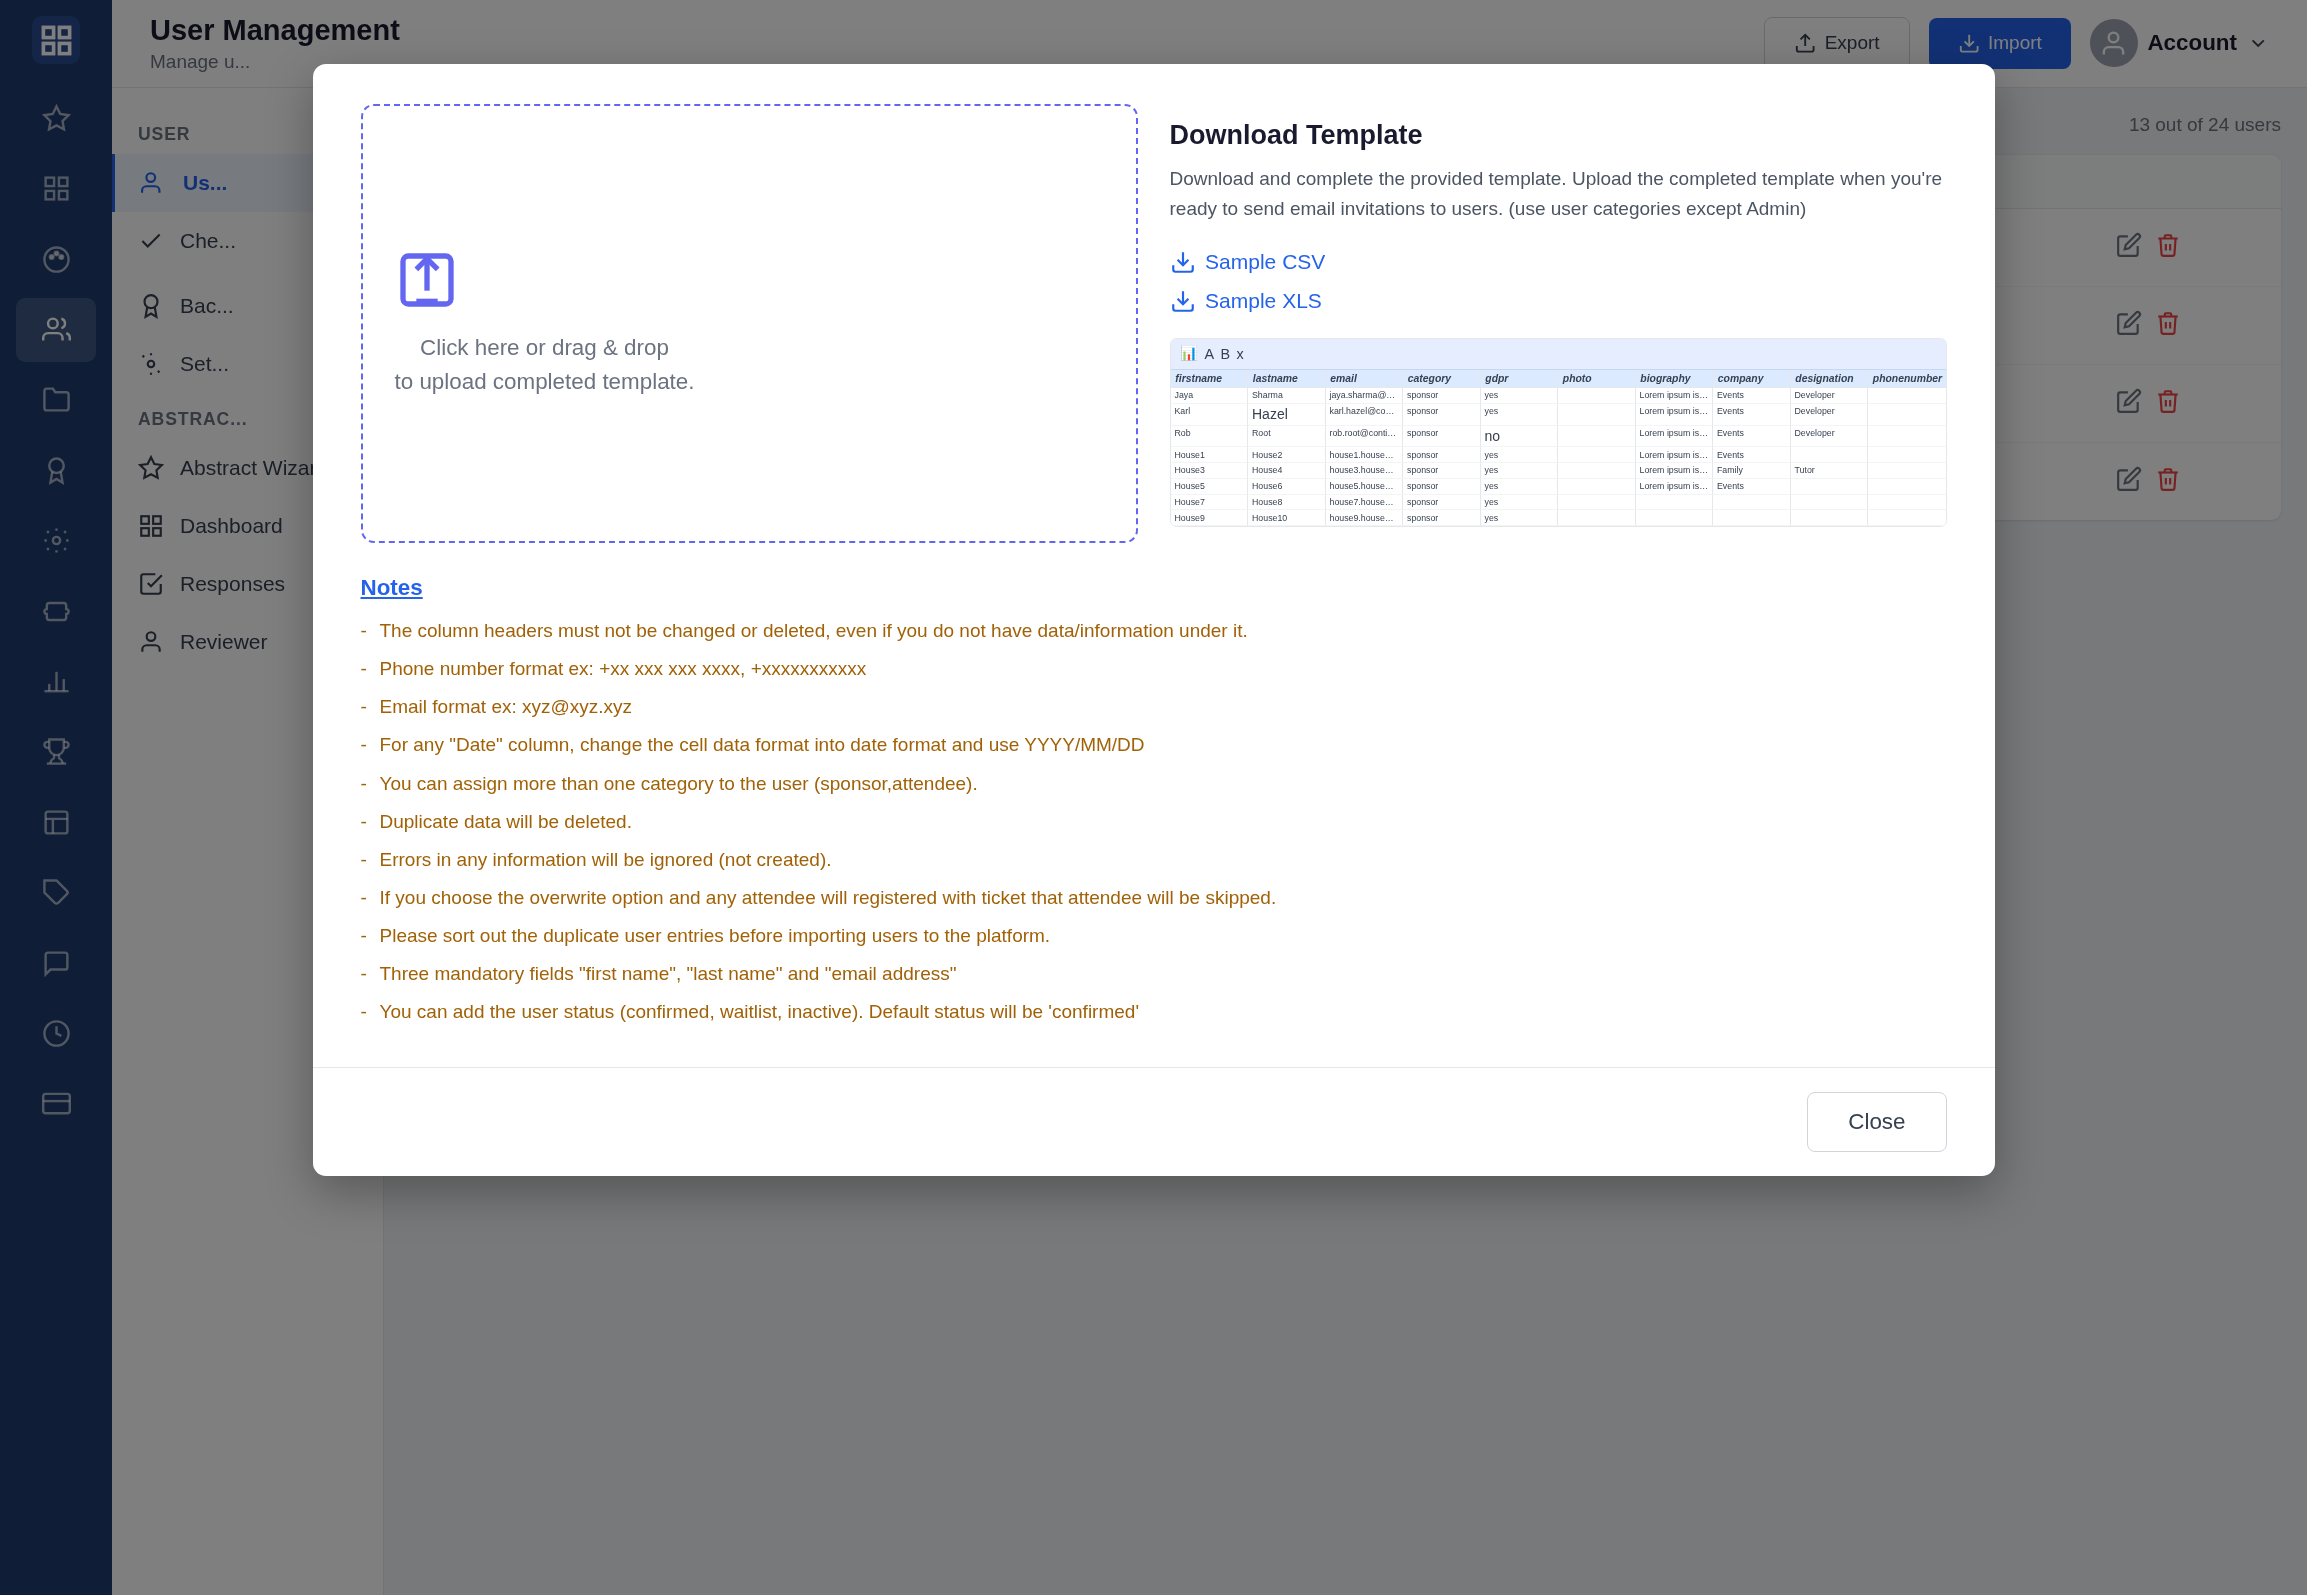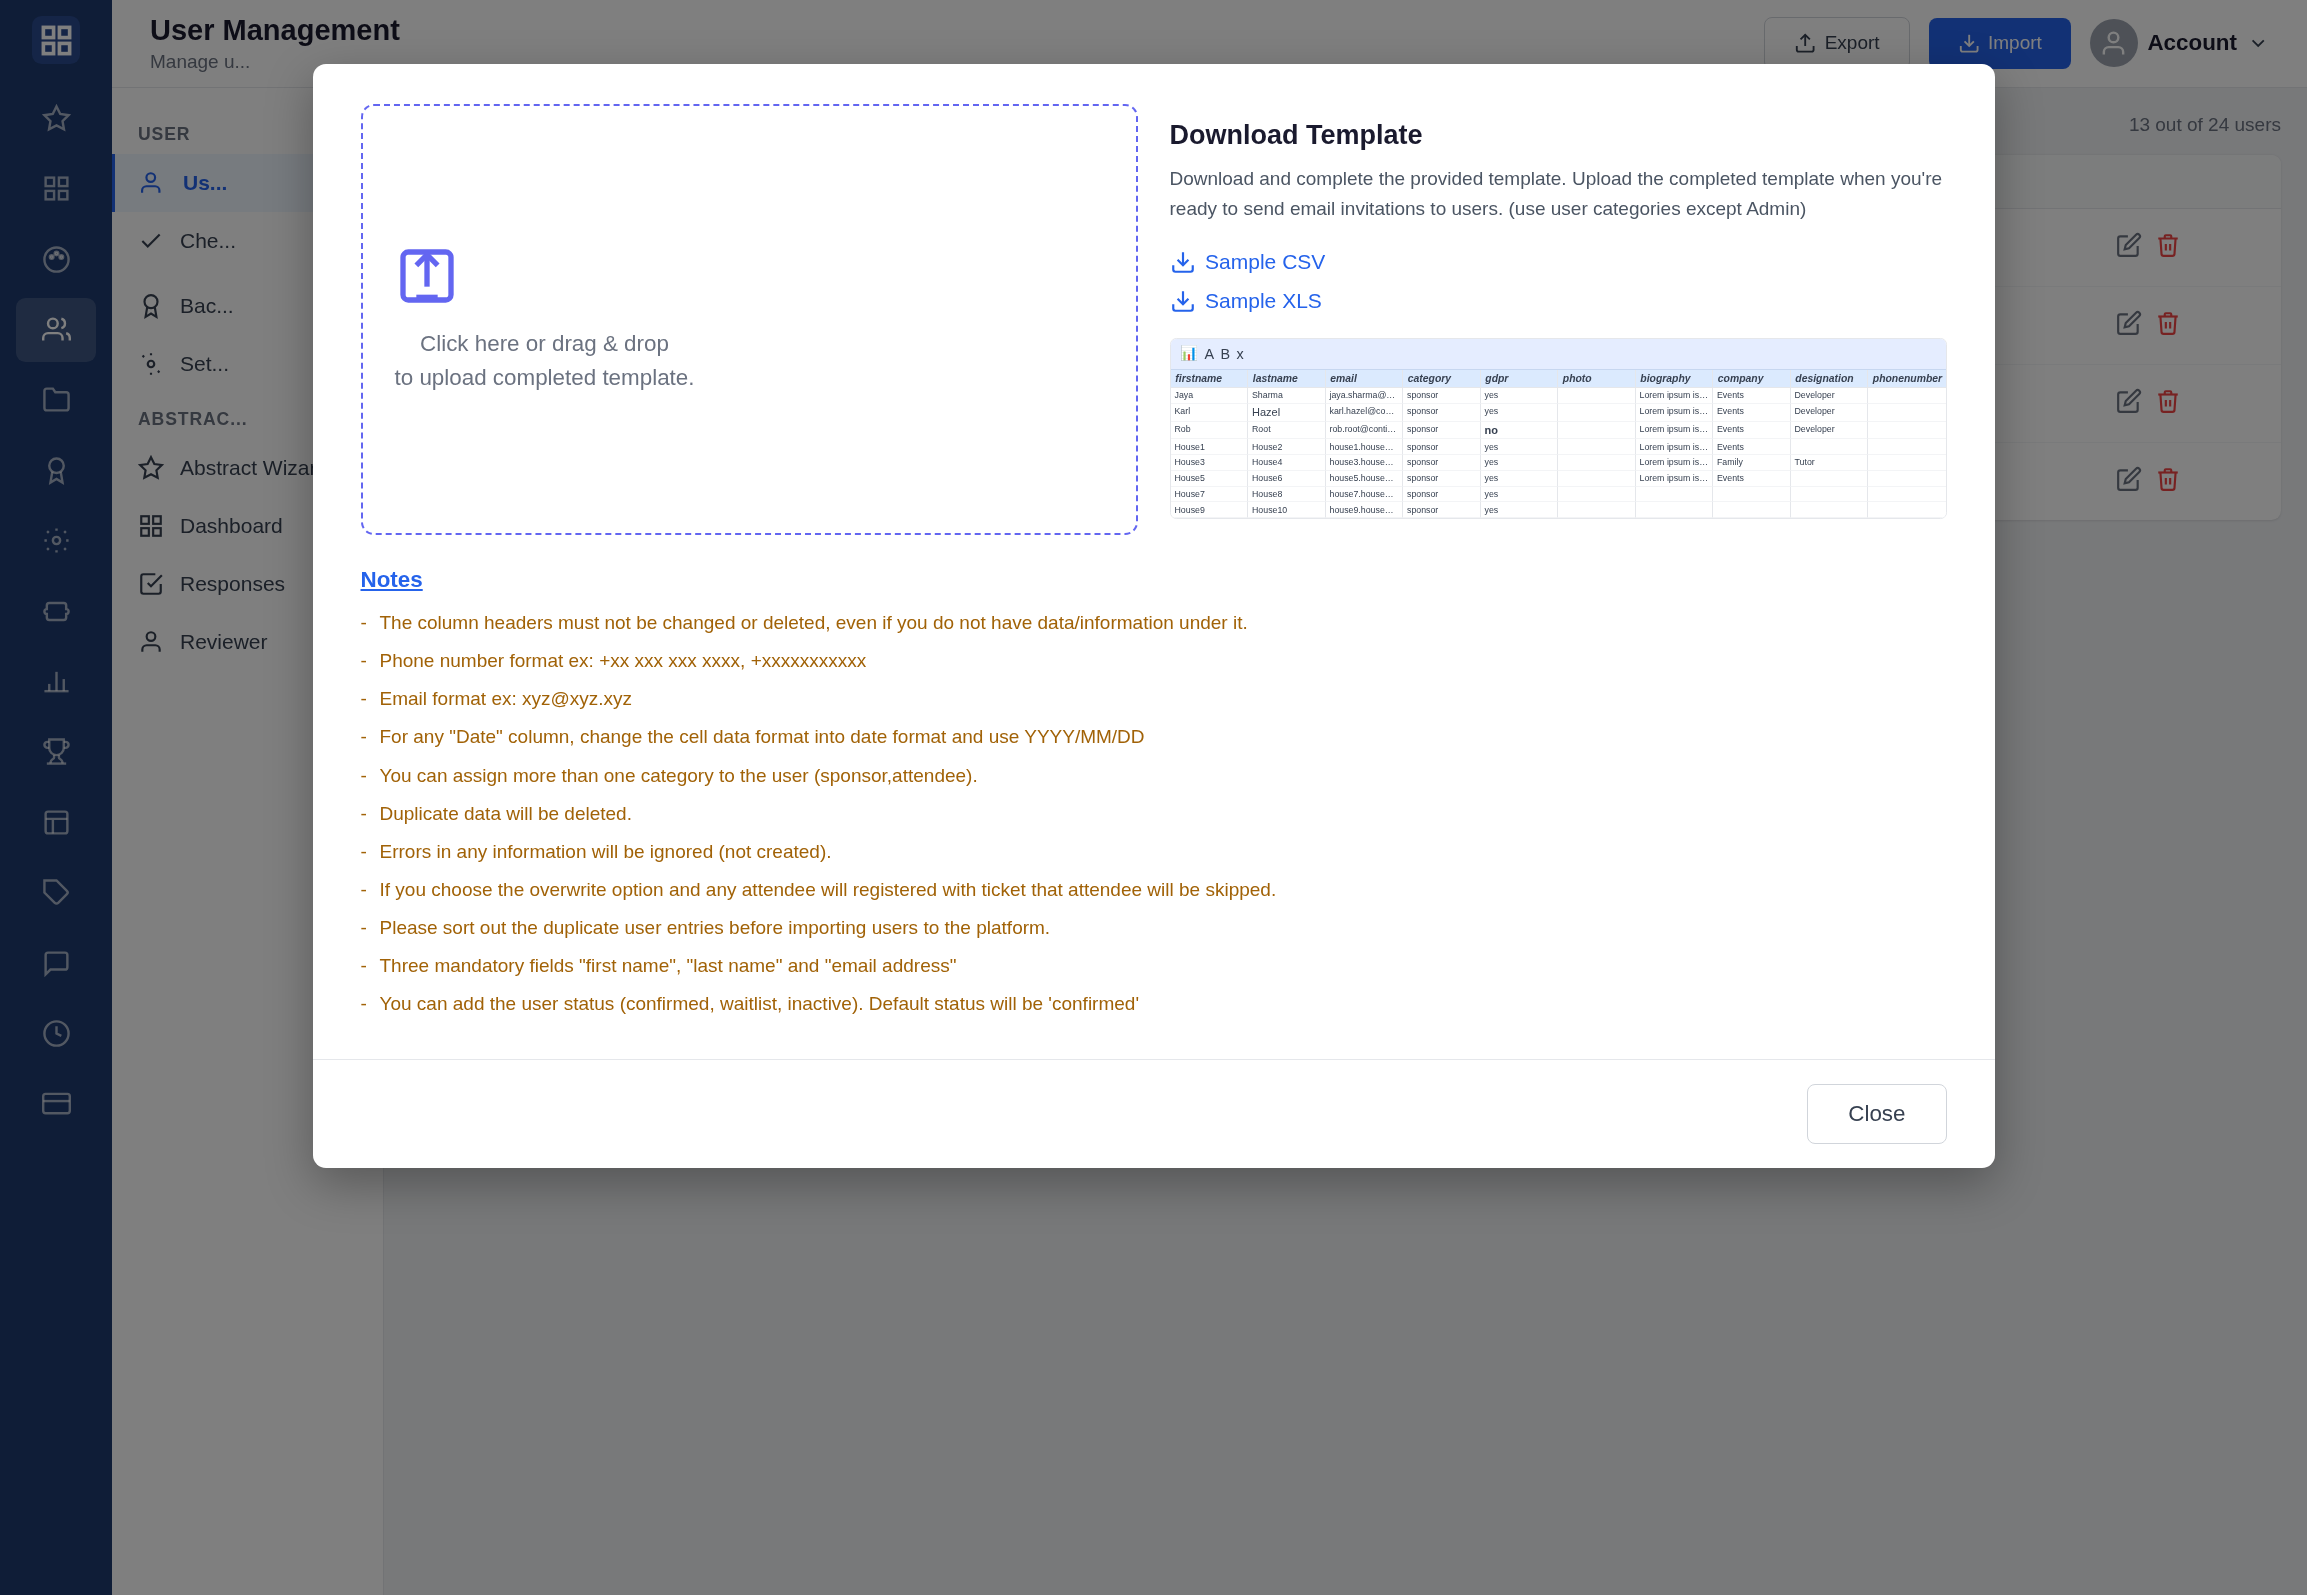--- a/index.html
+++ b/index.html
@@ -543,36 +543,36 @@
                       <div style="padding: 2.4px 4px; font-size: 8.8px; color: rgb(55, 65, 81); border-right: 0.8px solid rgb(229, 231, 235); border-bottom: 0.8px solid rgb(243, 244, 246); white-space: nowrap; overflow: hidden; text-overflow: ellipsis;">sponsor</div>
                       <div style="padding: 2.4px 4px; font-size: 8.8px; color: rgb(55, 65, 81); border-right: 0.8px solid rgb(229, 231, 235); border-bottom: 0.8px solid rgb(243, 244, 246); white-space: nowrap; overflow: hidden; text-overflow: ellipsis;">yes</div>
                       <div style="padding: 2.4px 4px; font-size: 8.8px; color: rgb(55, 65, 81); border-right: 0.8px solid rgb(229, 231, 235); border-bottom: 0.8px solid rgb(243, 244, 246); white-space: nowrap; overflow: hidden; text-overflow: ellipsis;"></div>
                       <div style="padding: 2.4px 4px; font-size: 8.8px; color: rgb(55, 65, 81); border-right: 0.8px solid rgb(229, 231, 235); border-bottom: 0.8px solid rgb(243, 244, 246); white-space: nowrap; overflow: hidden; text-overflow: ellipsis;">Lorem ipsum is dummy text</div>
                       <div style="padding: 2.4px 4px; font-size: 8.8px; color: rgb(55, 65, 81); border-right: 0.8px solid rgb(229, 231, 235); border-bottom: 0.8px solid rgb(243, 244, 246); white-space: nowrap; overflow: hidden; text-overflow: ellipsis;">Events</div>
                       <div style="padding: 2.4px 4px; font-size: 8.8px; color: rgb(55, 65, 81); border-right: 0.8px solid rgb(229, 231, 235); border-bottom: 0.8px solid rgb(243, 244, 246); white-space: nowrap; overflow: hidden; text-overflow: ellipsis;">Developer</div>
                       <div style="padding: 2.4px 4px; font-size: 8.8px; color: rgb(55, 65, 81); border-right: none; border-bottom: 0.8px solid rgb(243, 244, 246); white-space: nowrap; overflow: hidden; text-overflow: ellipsis;"></div>
                     </div>
                     <div style="display: grid; grid-template-columns: repeat(10, 1fr); background: white;">
                       <div style="padding: 2.4px 4px; font-size: 8.8px; color: rgb(55, 65, 81); border-right: 0.8px solid rgb(229, 231, 235); border-bottom: 0.8px solid rgb(243, 244, 246); white-space: nowrap; overflow: hidden; text-overflow: ellipsis;">Karl</div>
-                      <div style="padding: 2.4px 4px; font-size: 11px; color: rgb(55, 65, 81); border-right: 0.8px solid rgb(229, 231, 235); border-bottom: 0.8px solid rgb(243, 244, 246); white-space: nowrap; overflow: hidden; text-overflow: ellipsis;">Hazel</div>
+                      <div style="padding: 2.4px 4px; font-size: 14px; color: rgb(55, 65, 81); border-right: 0.8px solid rgb(229, 231, 235); border-bottom: 0.8px solid rgb(243, 244, 246); white-space: nowrap; overflow: hidden; text-overflow: ellipsis;">Hazel</div>
                       <div style="padding: 2.4px 4px; font-size: 8.8px; color: rgb(55, 65, 81); border-right: 0.8px solid rgb(229, 231, 235); border-bottom: 0.8px solid rgb(243, 244, 246); white-space: nowrap; overflow: hidden; text-overflow: ellipsis;">karl.hazel@contify.com</div>
                       <div style="padding: 2.4px 4px; font-size: 8.8px; color: rgb(55, 65, 81); border-right: 0.8px solid rgb(229, 231, 235); border-bottom: 0.8px solid rgb(243, 244, 246); white-space: nowrap; overflow: hidden; text-overflow: ellipsis;">sponsor</div>
                       <div style="padding: 2.4px 4px; font-size: 8.8px; color: rgb(55, 65, 81); border-right: 0.8px solid rgb(229, 231, 235); border-bottom: 0.8px solid rgb(243, 244, 246); white-space: nowrap; overflow: hidden; text-overflow: ellipsis;">yes</div>
                       <div style="padding: 2.4px 4px; font-size: 8.8px; color: rgb(55, 65, 81); border-right: 0.8px solid rgb(229, 231, 235); border-bottom: 0.8px solid rgb(243, 244, 246); white-space: nowrap; overflow: hidden; text-overflow: ellipsis;"></div>
                       <div style="padding: 2.4px 4px; font-size: 8.8px; color: rgb(55, 65, 81); border-right: 0.8px solid rgb(229, 231, 235); border-bottom: 0.8px solid rgb(243, 244, 246); white-space: nowrap; overflow: hidden; text-overflow: ellipsis;">Lorem ipsum is dummy text</div>
                       <div style="padding: 2.4px 4px; font-size: 8.8px; color: rgb(55, 65, 81); border-right: 0.8px solid rgb(229, 231, 235); border-bottom: 0.8px solid rgb(243, 244, 246); white-space: nowrap; overflow: hidden; text-overflow: ellipsis;">Events</div>
                       <div style="padding: 2.4px 4px; font-size: 8.8px; color: rgb(55, 65, 81); border-right: 0.8px solid rgb(229, 231, 235); border-bottom: 0.8px solid rgb(243, 244, 246); white-space: nowrap; overflow: hidden; text-overflow: ellipsis;">Developer</div>
                       <div style="padding: 2.4px 4px; font-size: 8.8px; color: rgb(55, 65, 81); border-right: none; border-bottom: 0.8px solid rgb(243, 244, 246); white-space: nowrap; overflow: hidden; text-overflow: ellipsis;"></div>
                     </div>
                     <div style="display: grid; grid-template-columns: repeat(10, 1fr); background: white;">
                       <div style="padding: 2.4px 4px; font-size: 8.8px; color: rgb(55, 65, 81); border-right: 0.8px solid rgb(229, 231, 235); border-bottom: 0.8px solid rgb(243, 244, 246); white-space: nowrap; overflow: hidden; text-overflow: ellipsis;">Rob</div>
                       <div style="padding: 2.4px 4px; font-size: 8.8px; color: rgb(55, 65, 81); border-right: 0.8px solid rgb(229, 231, 235); border-bottom: 0.8px solid rgb(243, 244, 246); white-space: nowrap; overflow: hidden; text-overflow: ellipsis;">Root</div>
                       <div style="padding: 2.4px 4px; font-size: 8.8px; color: rgb(55, 65, 81); border-right: 0.8px solid rgb(229, 231, 235); border-bottom: 0.8px solid rgb(243, 244, 246); white-space: nowrap; overflow: hidden; text-overflow: ellipsis;">rob.root@contify.com</div>
                       <div style="padding: 2.4px 4px; font-size: 8.8px; color: rgb(55, 65, 81); border-right: 0.8px solid rgb(229, 231, 235); border-bottom: 0.8px solid rgb(243, 244, 246); white-space: nowrap; overflow: hidden; text-overflow: ellipsis;">sponsor</div>
-                      <div style="padding: 2.4px 4px; font-size: 11px; color: rgb(55, 65, 81); border-right: 0.8px solid rgb(229, 231, 235); border-bottom: 0.8px solid rgb(243, 244, 246); white-space: nowrap; overflow: hidden; text-overflow: ellipsis; font-weight: bold;">no</div>
+                      <div style="padding: 2.4px 4px; font-size: 14px; color: rgb(55, 65, 81); border-right: 0.8px solid rgb(229, 231, 235); border-bottom: 0.8px solid rgb(243, 244, 246); white-space: nowrap; overflow: hidden; text-overflow: ellipsis;">no</div>
                       <div style="padding: 2.4px 4px; font-size: 8.8px; color: rgb(55, 65, 81); border-right: 0.8px solid rgb(229, 231, 235); border-bottom: 0.8px solid rgb(243, 244, 246); white-space: nowrap; overflow: hidden; text-overflow: ellipsis;"></div>
                       <div style="padding: 2.4px 4px; font-size: 8.8px; color: rgb(55, 65, 81); border-right: 0.8px solid rgb(229, 231, 235); border-bottom: 0.8px solid rgb(243, 244, 246); white-space: nowrap; overflow: hidden; text-overflow: ellipsis;">Lorem ipsum is dummy text</div>
                       <div style="padding: 2.4px 4px; font-size: 8.8px; color: rgb(55, 65, 81); border-right: 0.8px solid rgb(229, 231, 235); border-bottom: 0.8px solid rgb(243, 244, 246); white-space: nowrap; overflow: hidden; text-overflow: ellipsis;">Events</div>
                       <div style="padding: 2.4px 4px; font-size: 8.8px; color: rgb(55, 65, 81); border-right: 0.8px solid rgb(229, 231, 235); border-bottom: 0.8px solid rgb(243, 244, 246); white-space: nowrap; overflow: hidden; text-overflow: ellipsis;">Developer</div>
                       <div style="padding: 2.4px 4px; font-size: 8.8px; color: rgb(55, 65, 81); border-right: none; border-bottom: 0.8px solid rgb(243, 244, 246); white-space: nowrap; overflow: hidden; text-overflow: ellipsis;"></div>
                     </div>
                     <div style="display: grid; grid-template-columns: repeat(10, 1fr); background: white;">
                       <div style="padding: 2.4px 4px; font-size: 8.8px; color: rgb(55, 65, 81); border-right: 0.8px solid rgb(229, 231, 235); border-bottom: 0.8px solid rgb(243, 244, 246); white-space: nowrap; overflow: hidden; text-overflow: ellipsis;">House1</div>
                       <div style="padding: 2.4px 4px; font-size: 8.8px; color: rgb(55, 65, 81); border-right: 0.8px solid rgb(229, 231, 235); border-bottom: 0.8px solid rgb(243, 244, 246); white-space: nowrap; overflow: hidden; text-overflow: ellipsis;">House2</div>
                       <div style="padding: 2.4px 4px; font-size: 8.8px; color: rgb(55, 65, 81); border-right: 0.8px solid rgb(229, 231, 235); border-bottom: 0.8px solid rgb(243, 244, 246); white-space: nowrap; overflow: hidden; text-overflow: ellipsis;">house1.house2@notify.com</div>

